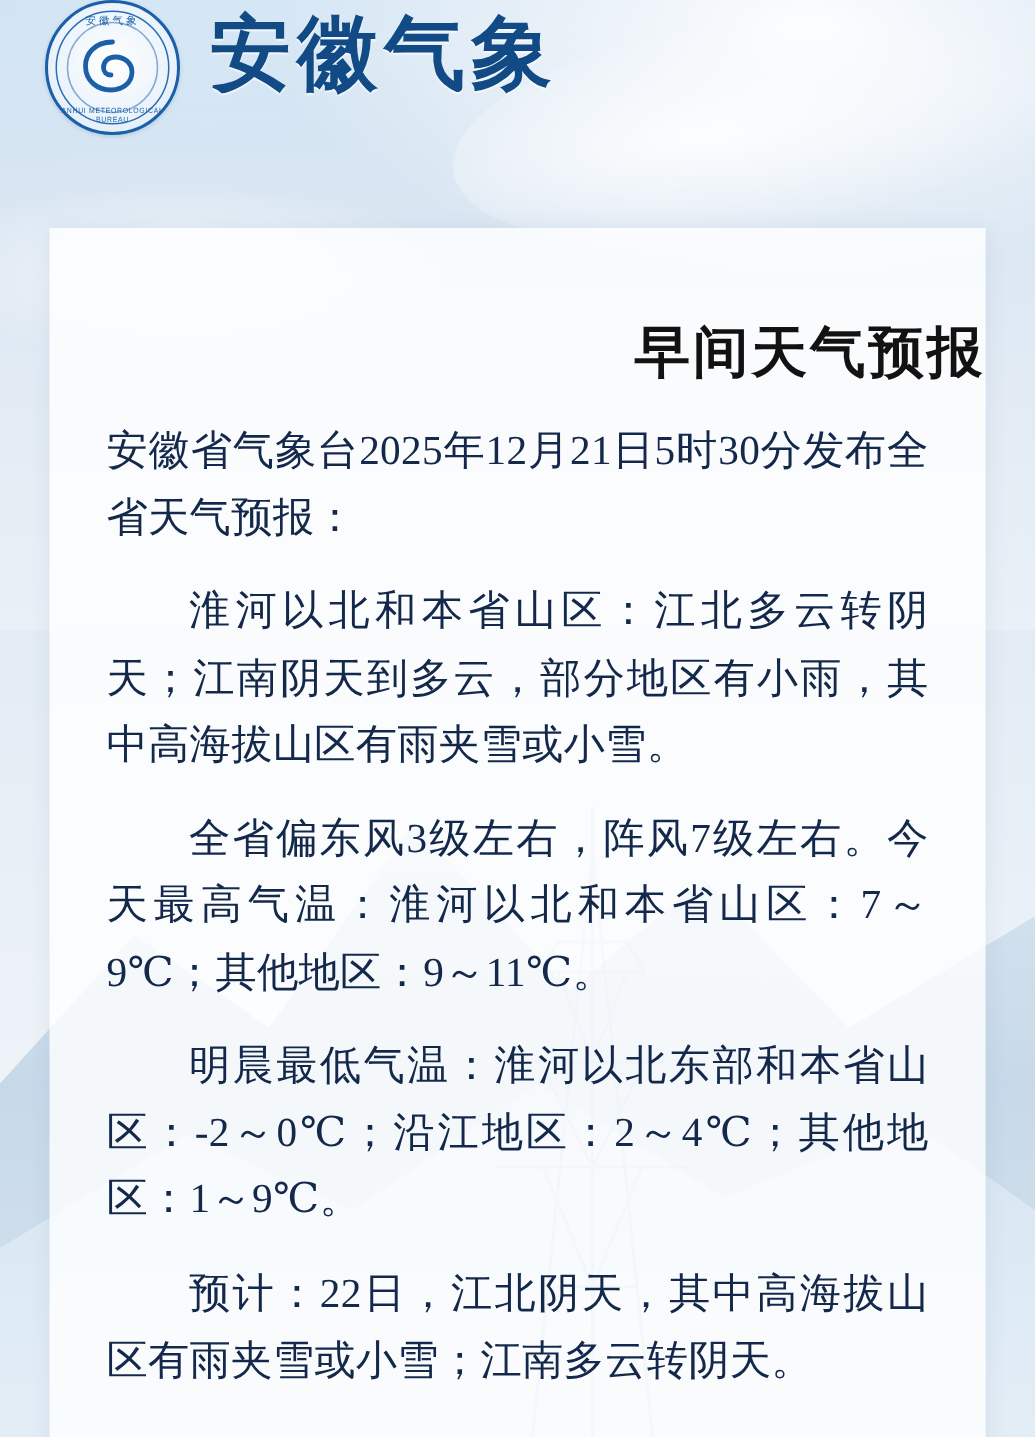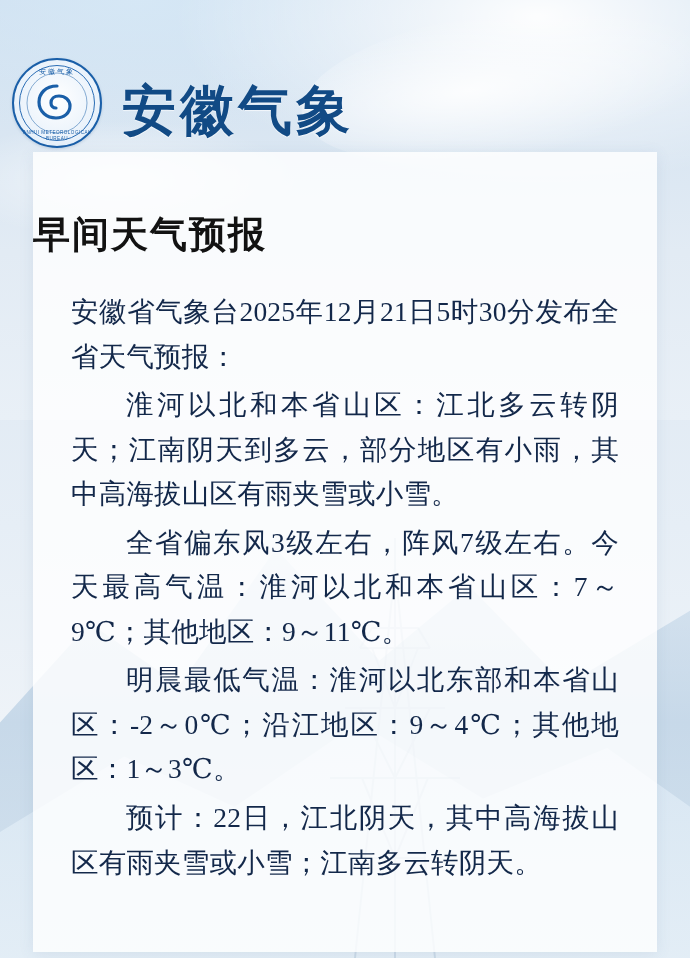--- a/index.html
+++ b/index.html
@@ -71,22 +71,22 @@
     opacity: 0.28;
   }
   .bg-tower svg { display: block; width: 100%; height: 100%; }
 
   
   .header {
     position: absolute;
     left: 0; top: 0;
     width: 546px; height: 148px;
     display: flex;
-    align-items: flex-end;
-    padding-left: 12px;
+    align-items: flex-start;
+    padding-left: 30px;
     box-sizing: border-box;
   }
   .logo-badge {
     width: 86px; height: 86px;
     border-radius: 50%;
     border: 2px solid #1a5fa8;
     background: radial-gradient(circle at 50% 45%, #ffffff 0%, #e9f2fb 65%, #d8e8f7 100%);
     position: relative;
     flex: 0 0 auto;
     box-shadow: 0 1px 3px rgba(20,70,130,0.18);
@@ -135,38 +135,38 @@
   
   .card {
     position: absolute;
     left: 33px; top: 152px;
     width: 624px;
     min-height: 800px;
     background: rgba(255,255,255,0.80);
     box-shadow: 0 2px 14px rgba(80,110,145,0.10);
   }
   .card-title {
-    text-align: left;
+    text-align: right;
     font-size: 37px;
     font-weight: bold;
     color: #121212;
     letter-spacing: 2px;
     margin-top: 58px;
-    margin-bottom: 30px;
+    margin-bottom: 18px;
   }
   .body-text {
     padding: 0 38px 40px 38px;
     font-size: 27.5px;
     line-height: 1.62;
     color: #13284a;
     letter-spacing: 0.2px;
     text-align: justify;
   }
   .body-text p {
-    margin: 4px 0 2px 0;
+    margin: 18px 0 2px 0;
   }
   .body-text p.indent {
     text-indent: 2em;
   }
 </style>
 </head>
 <body>
 
 <div class="poster">
 
@@ -203,18 +203,18 @@
     </div>
     <div class="brand-title">安徽气象</div>
   </div>
 
   <div class="card">
     <div class="card-title">早间天气预报</div>
     <div class="body-text">
       <p>安徽省气象台2025年12月21日5时30分发布全省天气预报：</p>
       <p class="indent">淮河以北和本省山区：江北多云转阴天；江南阴天到多云，部分地区有小雨，其中高海拔山区有雨夹雪或小雪。</p>
       <p class="indent">全省偏东风3级左右，阵风7级左右。今天最高气温：淮河以北和本省山区：7～9℃；其他地区：9～11℃。</p>
-      <p class="indent">明晨最低气温：淮河以北东部和本省山区：-2～0℃；沿江地区：9～4℃；其他地区：1～3℃。</p>
+      <p class="indent">明晨最低气温：淮河以北东部和本省山区：-2～0℃；沿江地区：2～4℃；其他地区：1～9℃。</p>
       <p class="indent">预计：22日，江北阴天，其中高海拔山区有雨夹雪或小雪；江南多云转阴天。</p>
     </div>
   </div>
 
 </div>
 
 </body></html>

